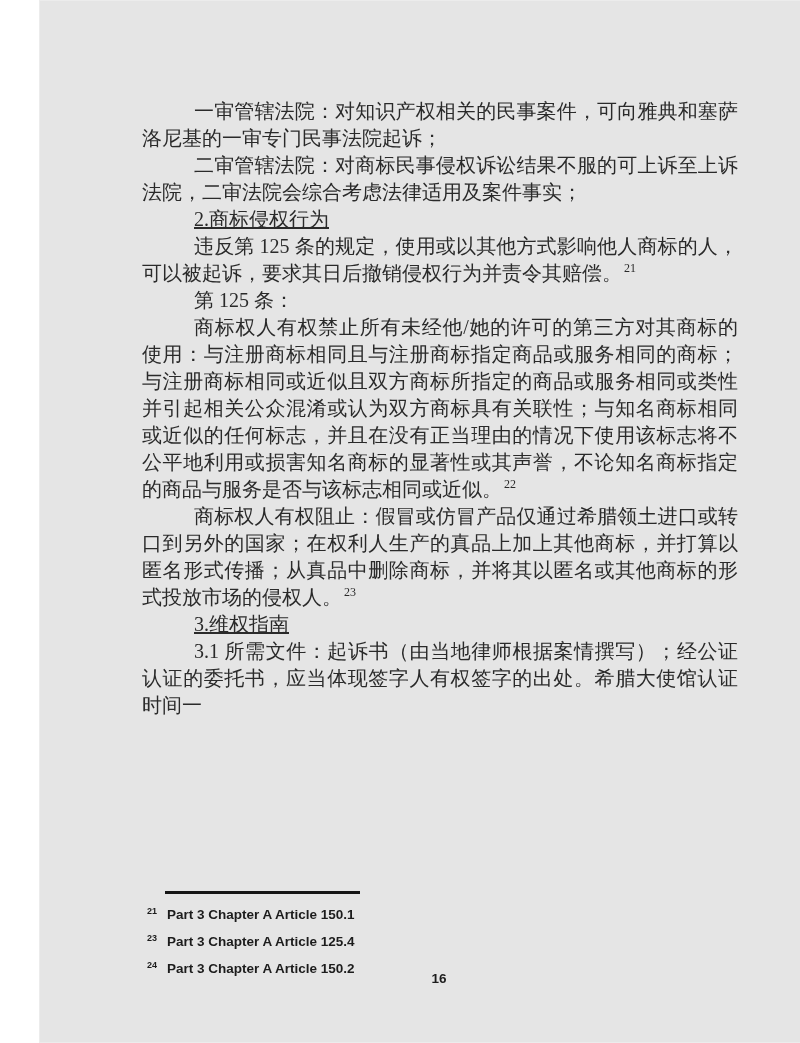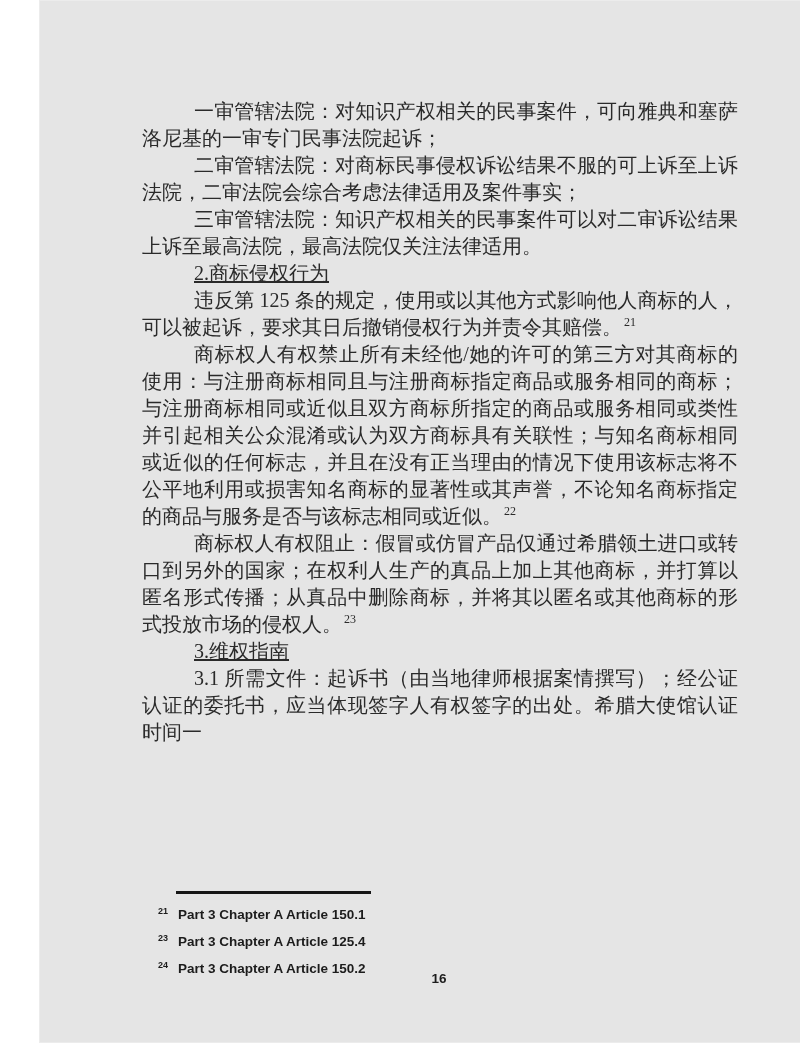--- a/index.html
+++ b/index.html
@@ -40,21 +40,21 @@
   }
   sup.fn-ref {
     font-size: 12px;
     line-height: 0;
     vertical-align: super;
     margin-left: 2px;
     font-family: "Liberation Serif", "DejaVu Serif", serif;
   }
   .footer-block {
     position: absolute;
-    left: 102px;
+    left: 91px;
     top: 890px;
     width: 596px;
   }
   .footnote-separator {
     margin-left: 34px;
     width: 195px;
     height: 0;
     border-top: 3px solid #161616;
   }
   .footnotes {
@@ -89,26 +89,26 @@
 </head>
 <body>
 
 <div class="page">
 
   <div class="content" id="paragraph-container">
   <p class="para"><span class="para-text">一审管辖法院：对知识产权相关的民事案件，可向雅典和塞萨洛尼基的一审专门民事法院起诉；</span></p>
 
   <p class="para"><span class="para-text">二审管辖法院：对商标民事侵权诉讼结果不服的可上诉至上诉法院，二审法院会综合考虑法律适用及案件事实；</span></p>
 
-  <p class="para"><span class="para-text">三审管辖法院：知识产权相关的民事案件可以对二审诉讼结果上诉至最高法院，最高法院仅关注法律适用。</span></p>
 
   <p class="para heading"><span class="para-text">2.商标侵权行为</span></p>
 
   <p class="para"><span class="para-text">违反第 125 条的规定，使用或以其他方式影响他人商标的人，可以被起诉，要求其日后撤销侵权行为并责令其赔偿。</span><sup class="fn-ref">21</sup></p>
 
+  <p class="para"><span class="para-text">第 125 条：</span></p>
 
   <p class="para"><span class="para-text">商标权人有权禁止所有未经他/她的许可的第三方对其商标的使用：与注册商标相同且与注册商标指定商品或服务相同的商标；与注册商标相同或近似且双方商标所指定的商品或服务相同或类性并引起相关公众混淆或认为双方商标具有关联性；与知名商标相同或近似的任何标志，并且在没有正当理由的情况下使用该标志将不公平地利用或损害知名商标的显著性或其声誉，不论知名商标指定的商品与服务是否与该标志相同或近似。</span><sup class="fn-ref">22</sup></p>
 
   <p class="para"><span class="para-text">商标权人有权阻止：假冒或仿冒产品仅通过希腊领土进口或转口到另外的国家；在权利人生产的真品上加上其他商标，并打算以匿名形式传播；从真品中删除商标，并将其以匿名或其他商标的形式投放市场的侵权人。</span><sup class="fn-ref">23</sup></p>
 
 
   <p class="para heading"><span class="para-text">3.维权指南</span></p>
 
   <p class="para"><span class="para-text">3.1 所需文件：起诉书（由当地律师根据案情撰写）；经公证认证的委托书，应当体现签字人有权签字的出处。希腊大使馆认证时间一</span></p>
 </div>

